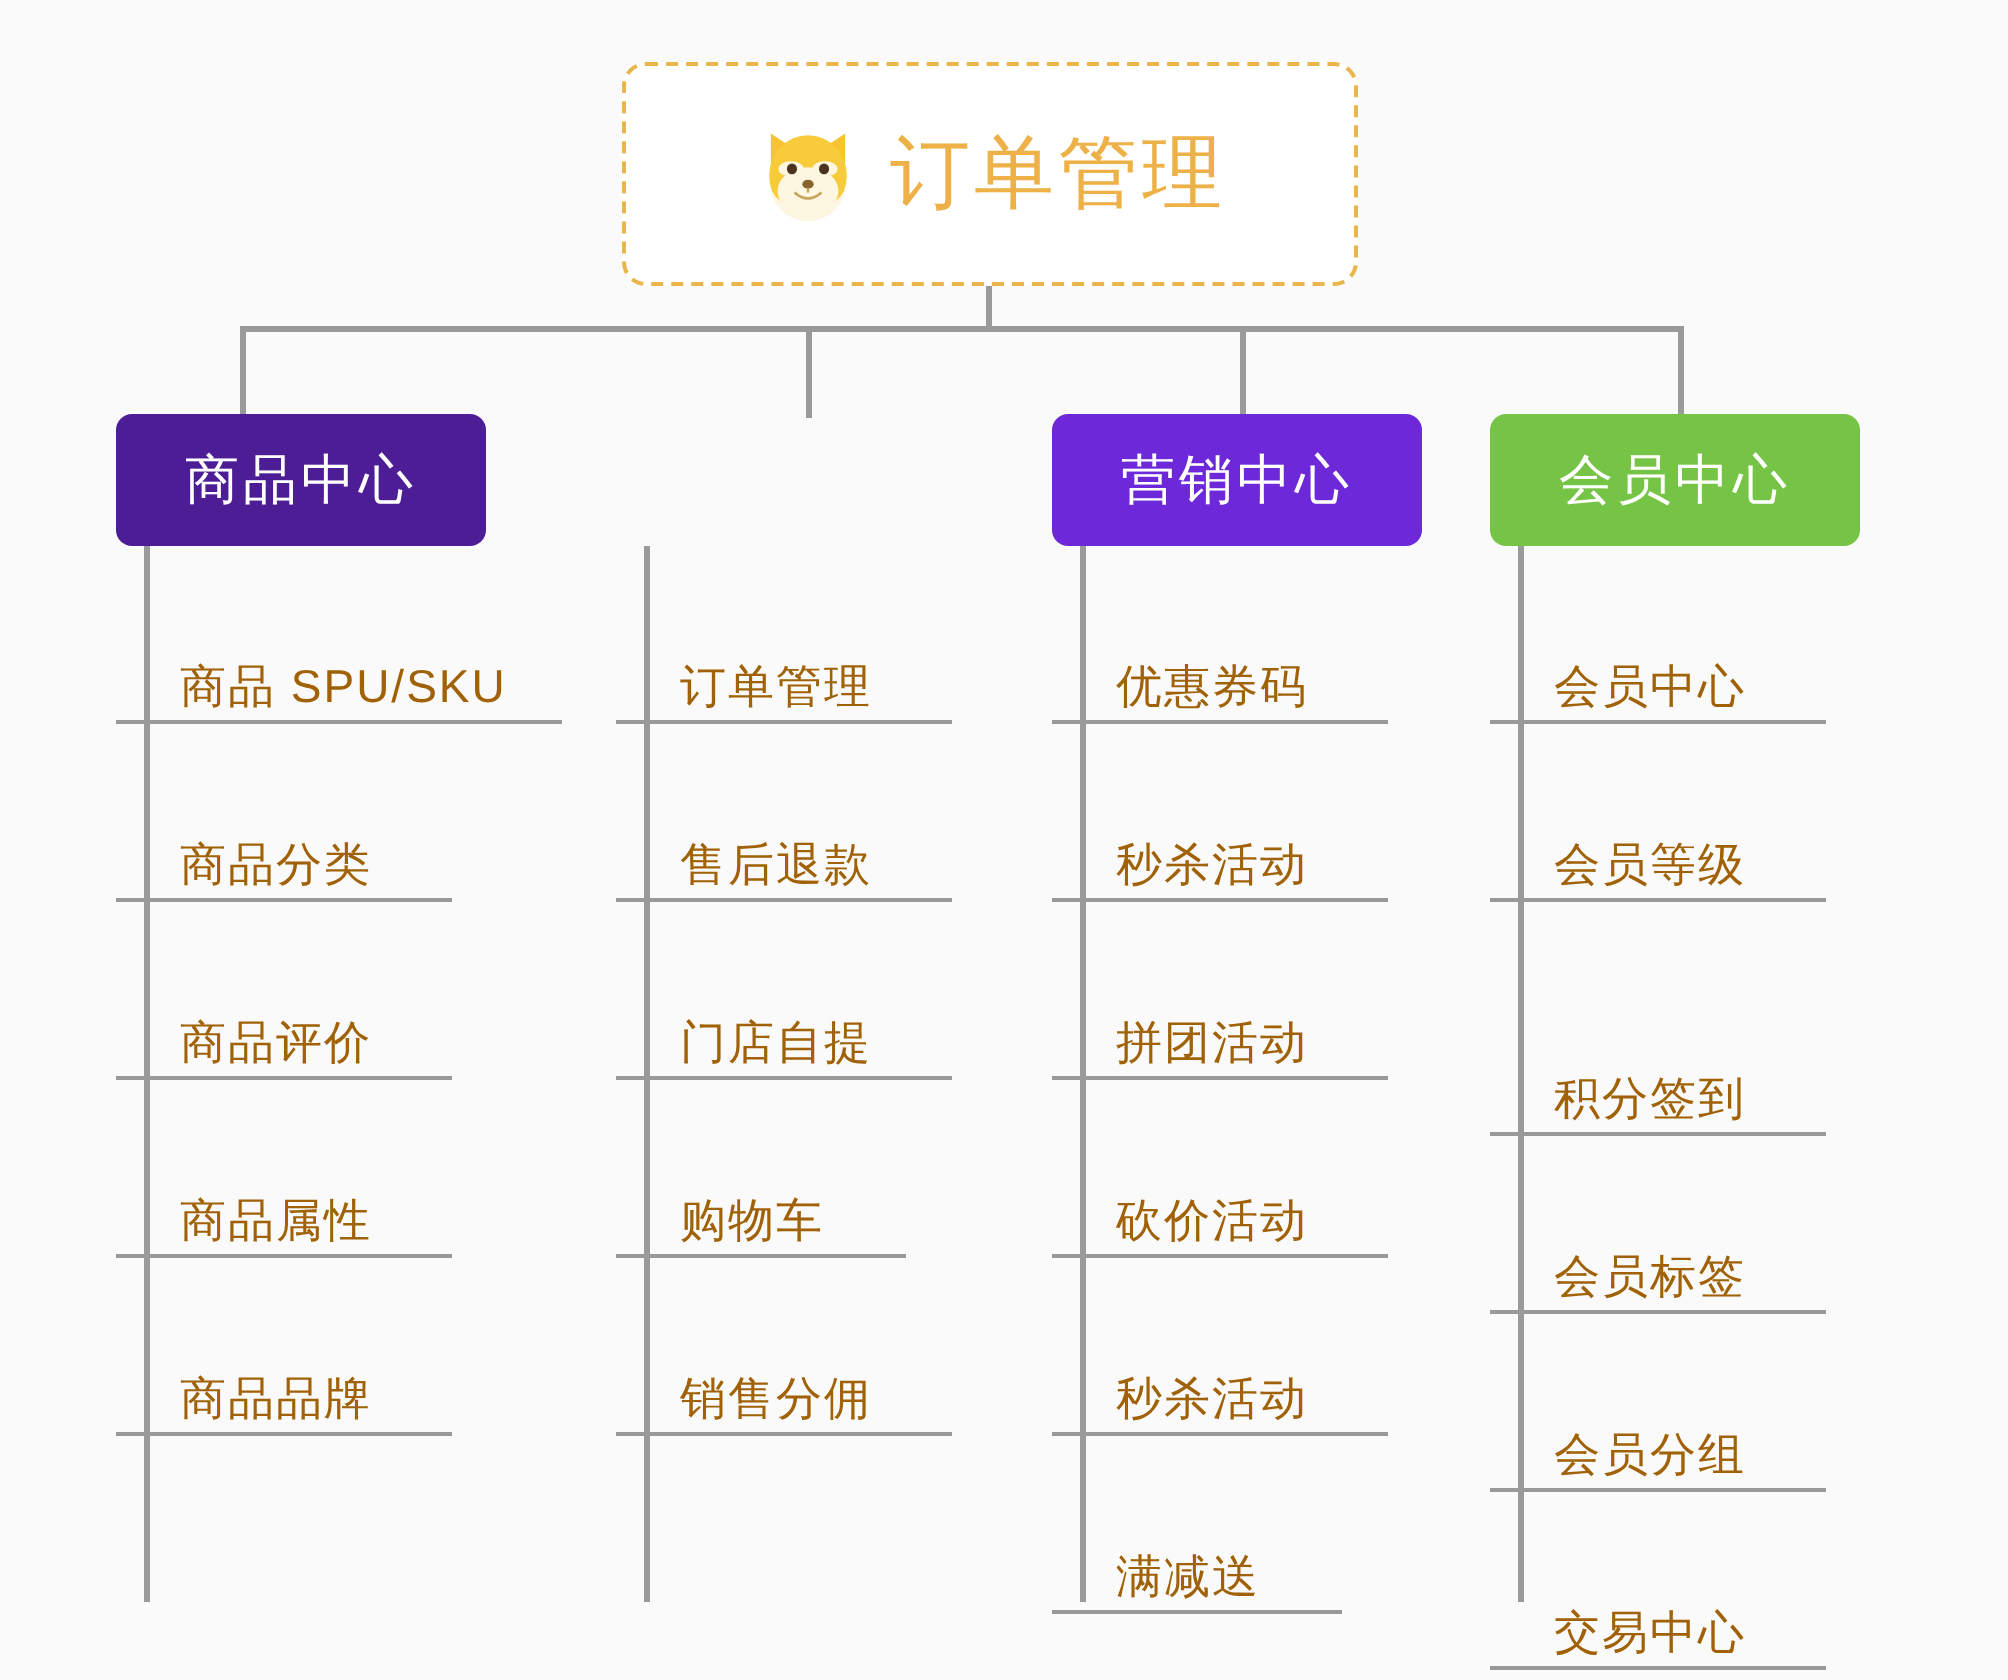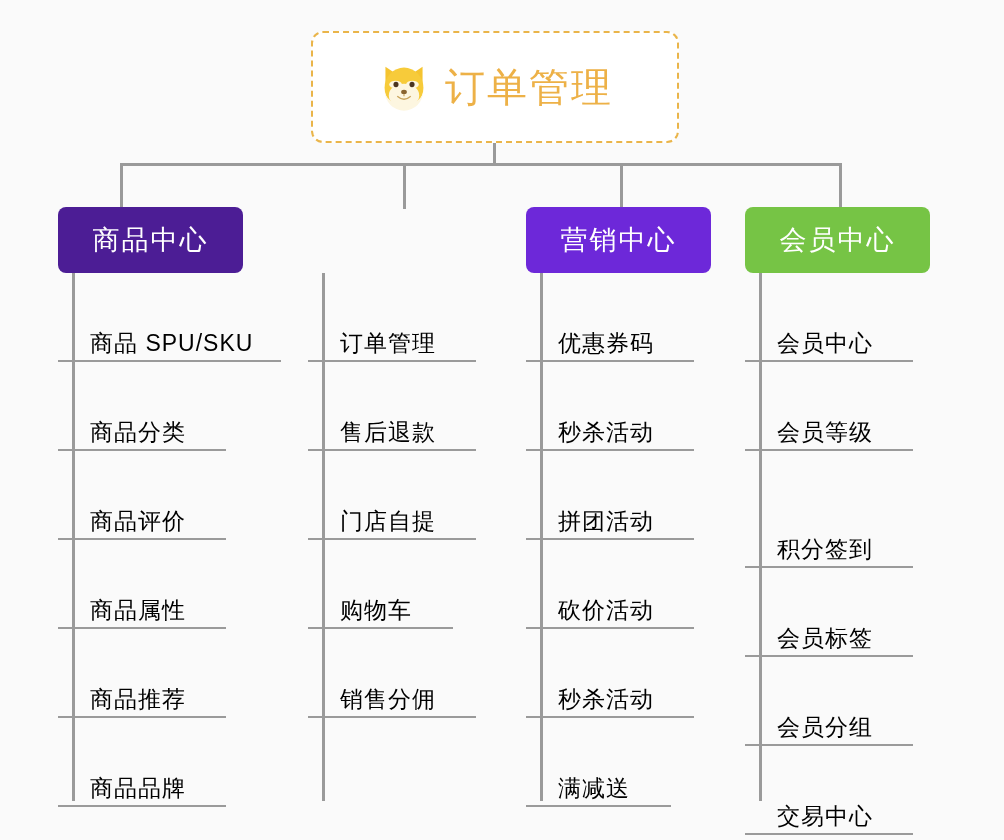--- a/index.html
+++ b/index.html
@@ -95,21 +95,21 @@
     height: 89px;
     display: flex;
     align-items: flex-end;
     justify-content: flex-start;
     padding-left: 32px;
     padding-bottom: 4px;
     border-bottom: 2px solid #9a9a9a;
   }
   .leaf-label {
     font-size: 23px;
-    color: #000000;
+    color: #a16207;
     line-height: 1.1;
     white-space: nowrap;
     letter-spacing: 1px;
   }
 </style>
 </head>
 <body style="background: rgb(250, 250, 250);">
 
 <div id="canvas">
 
@@ -159,23 +159,20 @@
       <div class="leaf" style="width:168px;">
         <span class="leaf-label">商品分类</span>
       </div>
       <div class="leaf" style="width:168px;">
         <span class="leaf-label">商品评价</span>
       </div>
       <div class="leaf" style="width:168px;">
         <span class="leaf-label">商品属性</span>
       </div>
       <div class="leaf" style="width:168px;">
-        <span class="leaf-label">商品推荐</span>
-      </div>
-      <div class="leaf" style="width:168px;">
         <span class="leaf-label">商品品牌</span>
       </div>
     </div>
   </div>
 
   <div class="column" style="left:308px; width:215px;">
     <div class="spine" style="left: 14px; top: 66px; height: 528px; background: rgb(154, 154, 154);"></div>
     <div class="leaf-list" style="width:168px;">
       <div class="leaf" style="width:168px;">
         <span class="leaf-label">订单管理</span>

